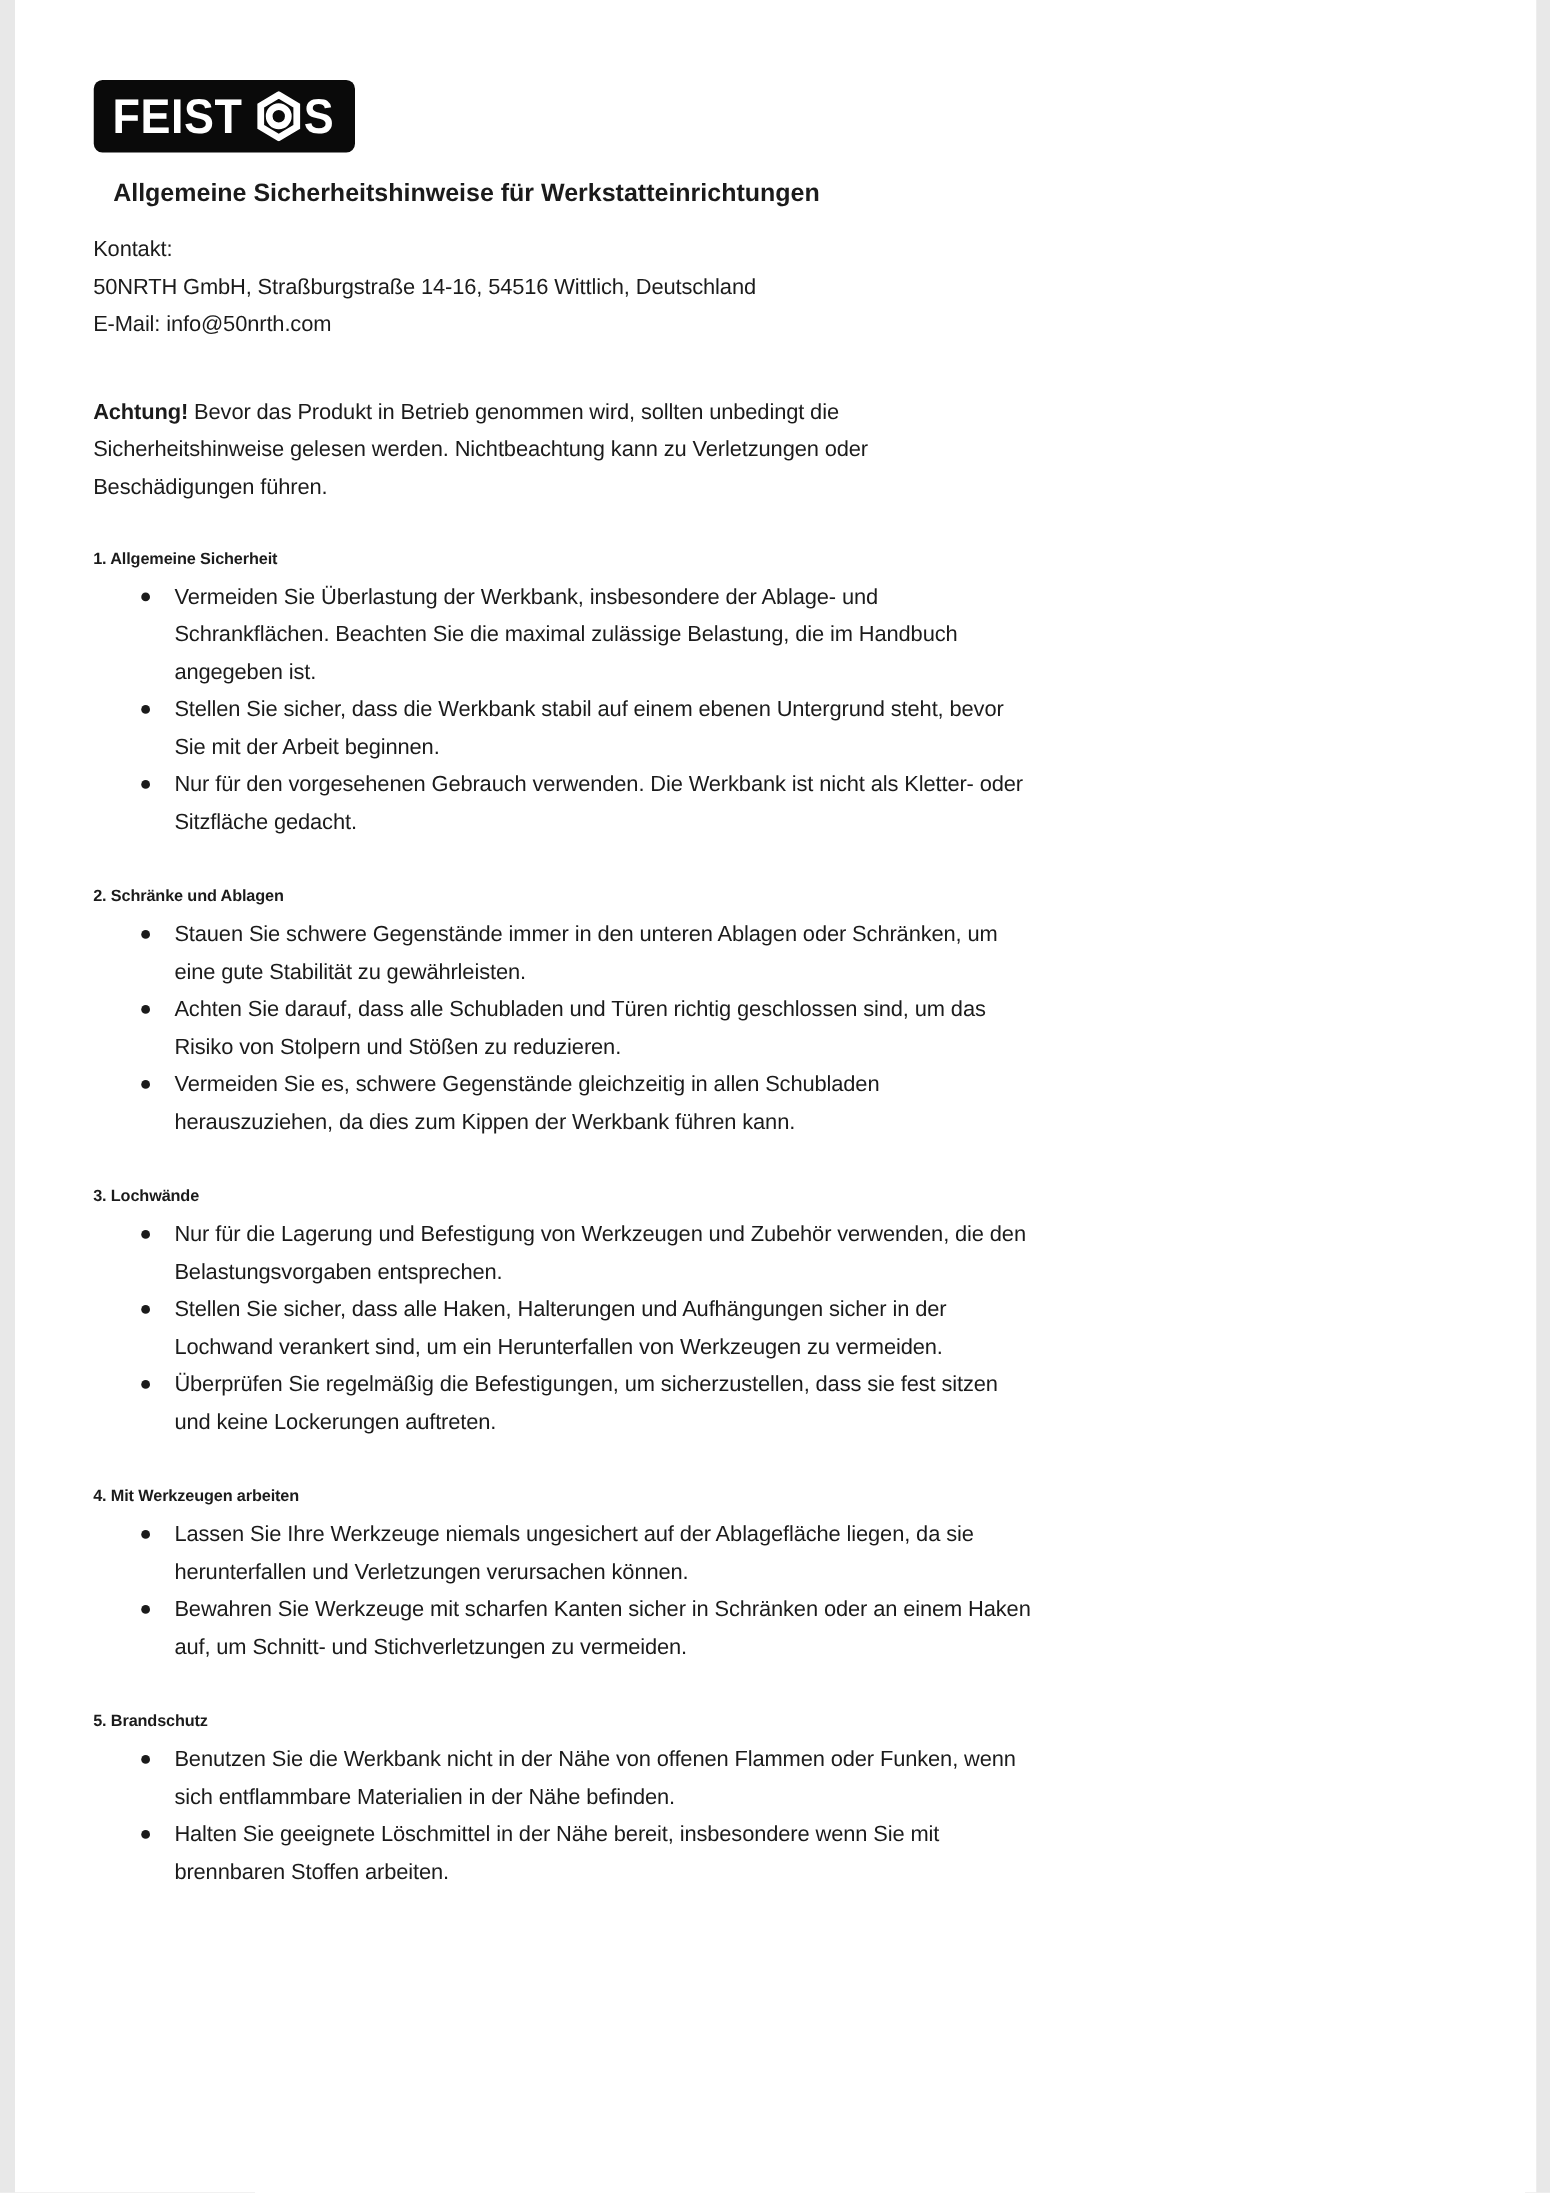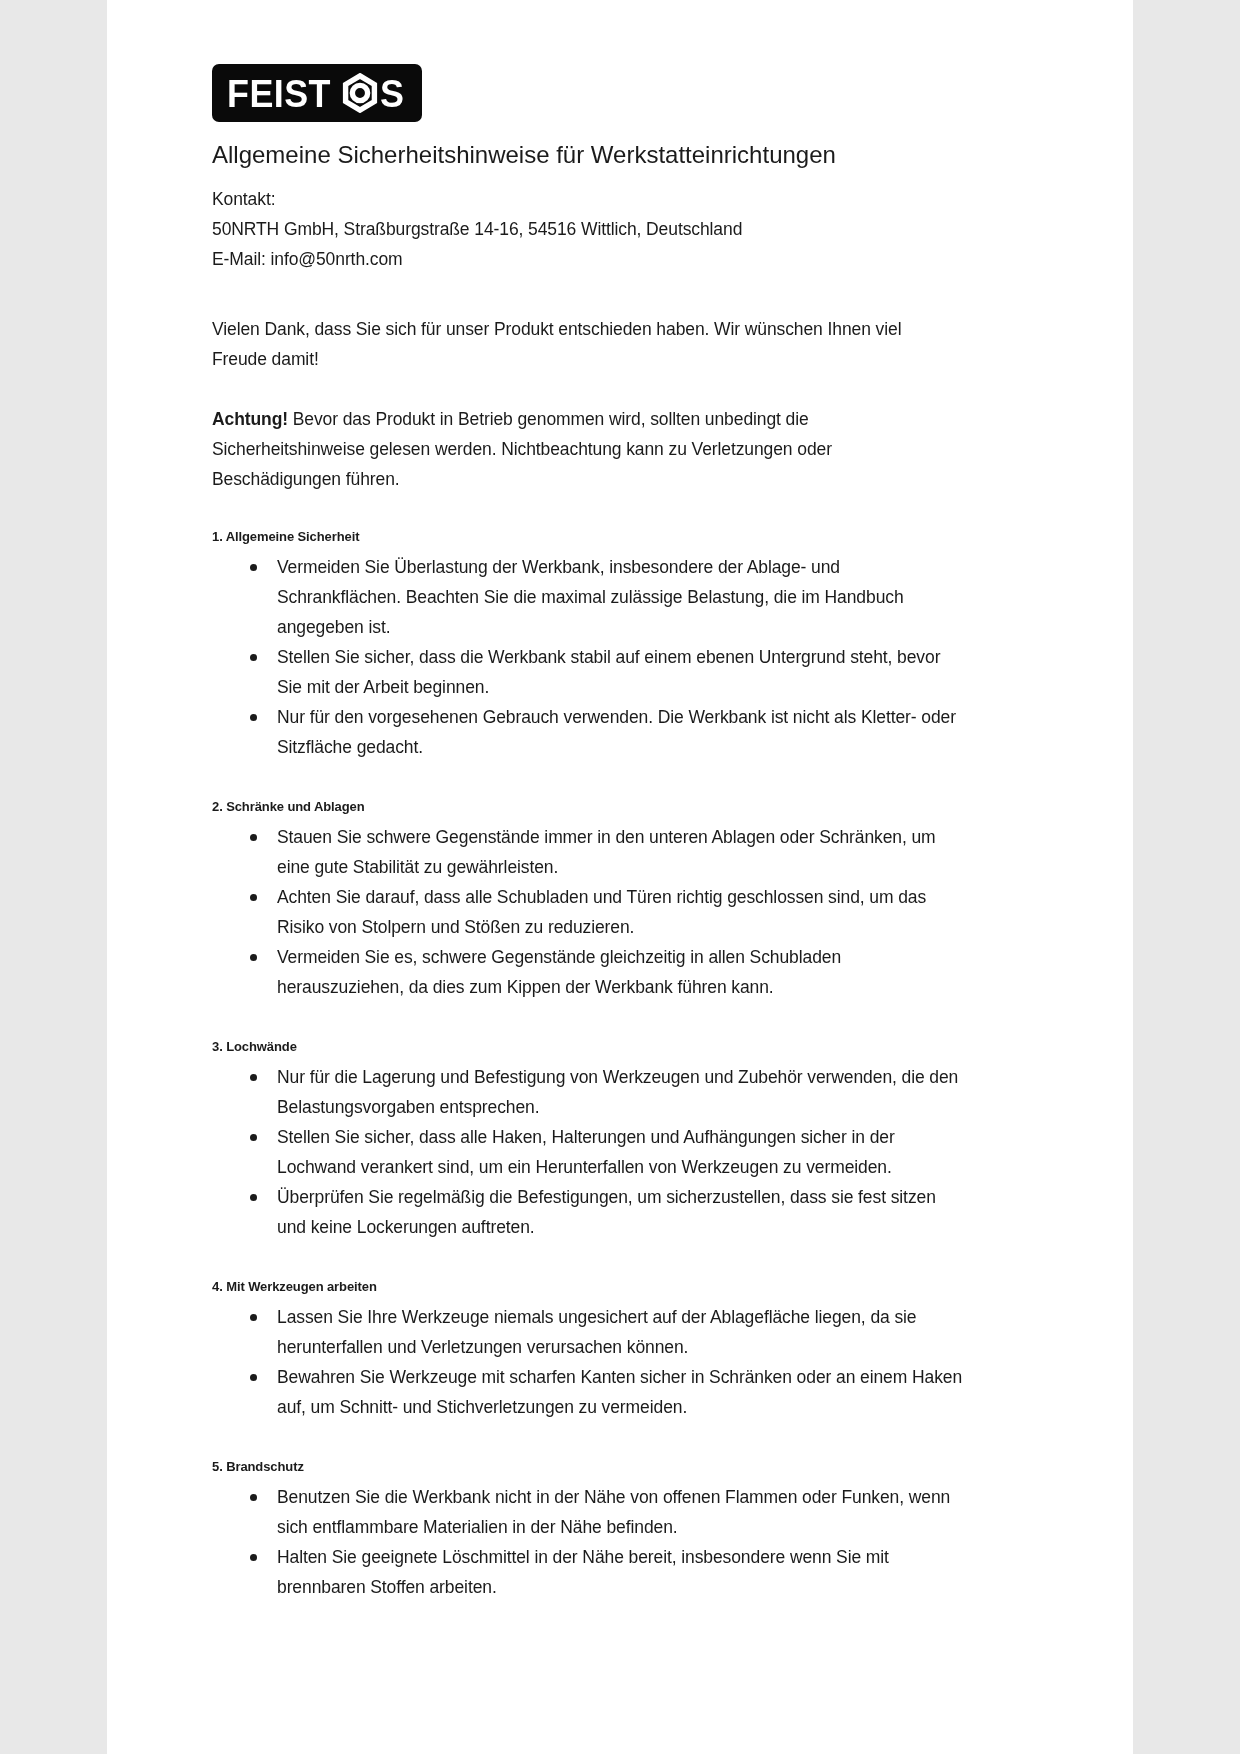--- a/index.html
+++ b/index.html
@@ -1,22 +1,22 @@
 <!DOCTYPE html>
 <html><head>
 <meta charset="utf-8">
 <style>
   html,body { margin:0; padding:0; background:#e8e8e8; }
   .page {
     position:relative;
-    width:1026px; height:1754px;
+    width:1217px; height:1754px;
     margin:0 auto;
     background:#ffffff;
     box-sizing:border-box;
-    padding:64px 133px 0 105px;
+    padding:64px 133px 0 63px;
     color:#1b1b1b;
     font-family:"Liberation Sans", sans-serif;
     font-size:17.5px;
     line-height:30px;
     letter-spacing:-0.1px;
   }
 
   
   .logo-box {
     display:inline-flex;
@@ -34,24 +34,24 @@
     font-size:39px;
     line-height:1;
     letter-spacing:0.5px;
     transform:scaleX(0.92);
     transform-origin:left center;
   }
   .logo-nut { margin:0 1px; display:block; }
 
   
   .doc-title {
-    font-weight:400;
-    font-size:24px;
+    font-weight:700;
+    font-size:20px;
     line-height:30px;
-    margin:0 0 14px 0;
+    margin:0 0 14px 16px;
     letter-spacing:0;
   }
 
   
   .contact { margin:0 0 40px 0; }
   .contact div { white-space:pre-line; }
 
   .para { margin:0 0 30px 0; white-space:pre-line; }
   .para-warning { margin:16px 0 28px 0; white-space:pre-line; }
   .bold-lead { font-weight:700; }
@@ -101,22 +101,20 @@
   <h1 class="doc-title">Allgemeine Sicherheitshinweise für Werkstatteinrichtungen</h1>
 
   
   <div class="contact">
     <div>Kontakt:</div>
     <div>50NRTH GmbH, Straßburgstraße 14-16, 54516 Wittlich, Deutschland</div>
     <div>E-Mail: info@50nrth.com</div>
   </div>
 
   
-  <p class="para">Vielen Dank, dass Sie sich für unser Produkt entschieden haben. Wir wünschen Ihnen viel
-Freude damit!</p>
 
   
   <p class="para-warning"><span class="bold-lead">Achtung!</span><span> Bevor das Produkt in Betrieb genommen wird, sollten unbedingt die
 Sicherheitshinweise gelesen werden. Nichtbeachtung kann zu Verletzungen oder
 Beschädigungen führen.</span></p>
 
   
   <div class="section">
     <div class="section-heading">1. Allgemeine Sicherheit</div>
     <ul class="bullet-list">

